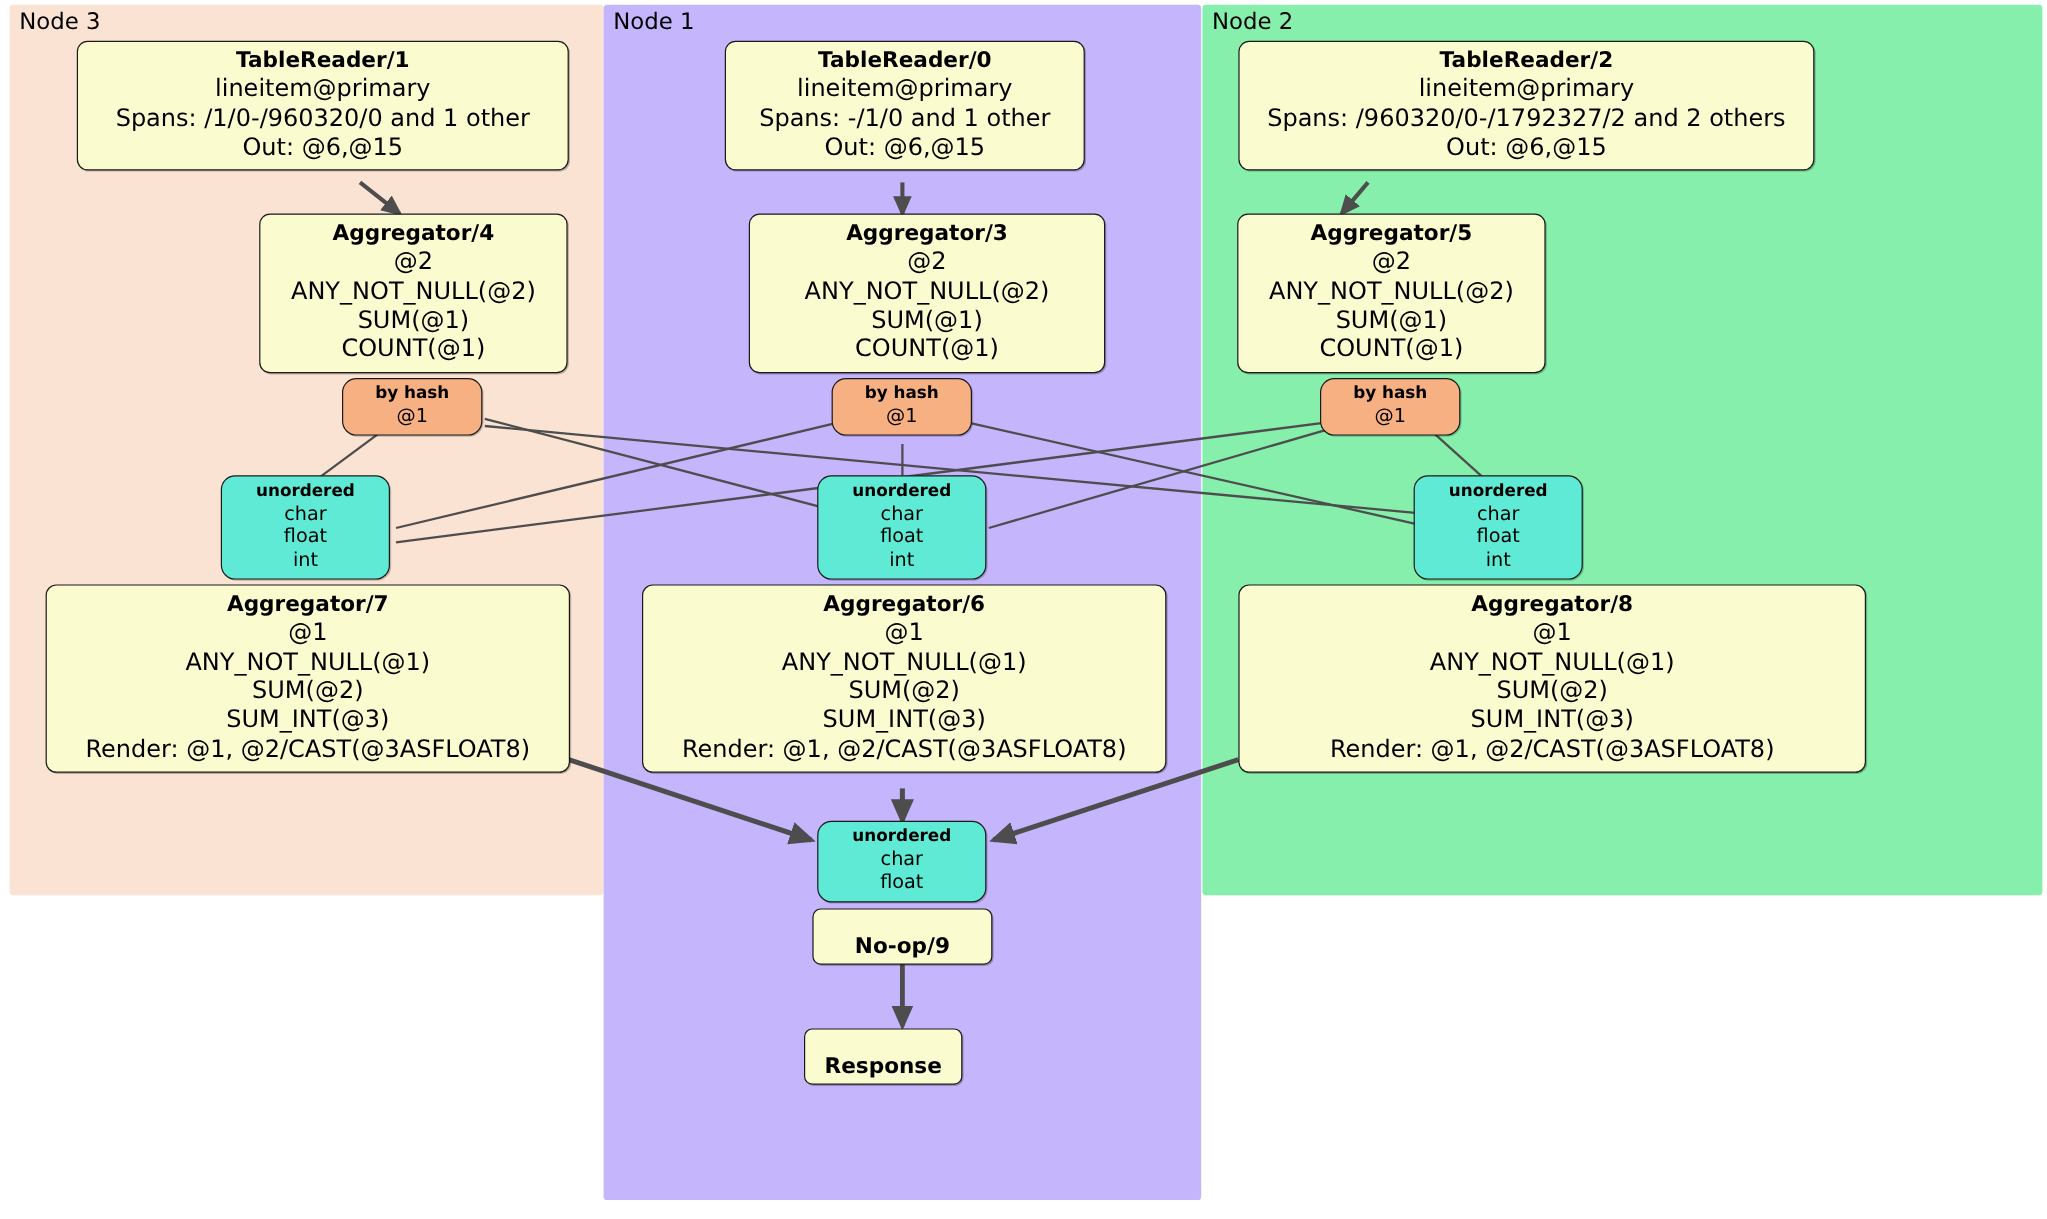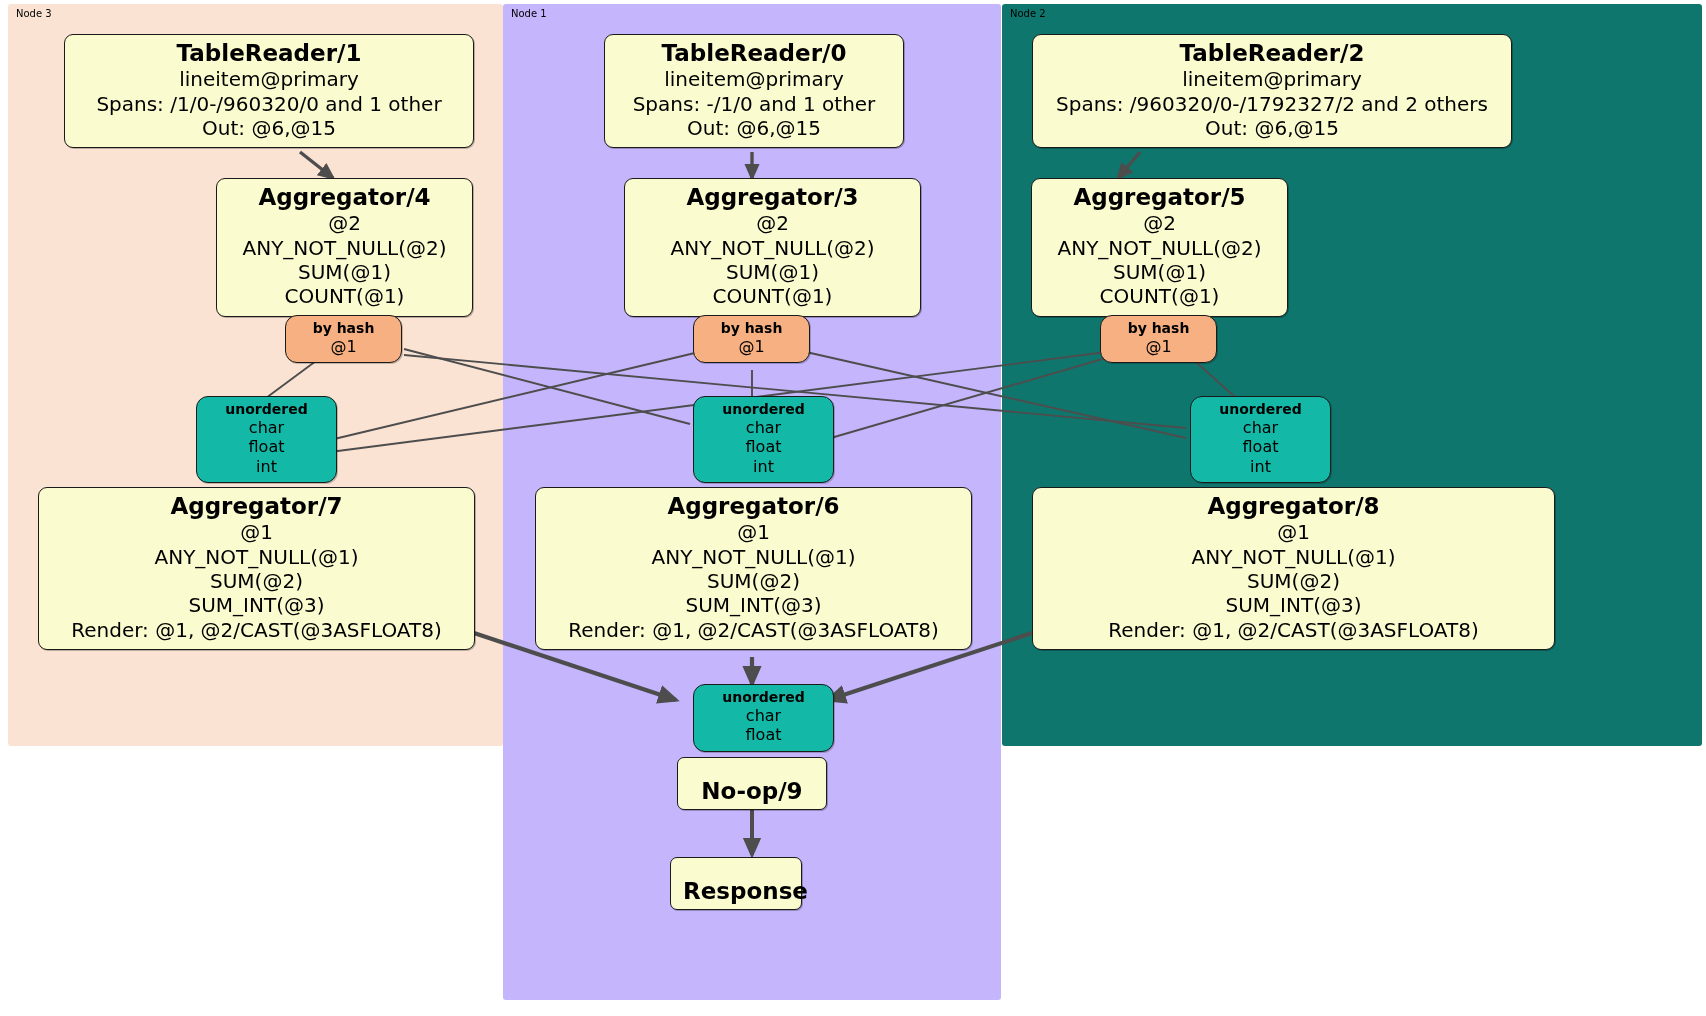--- a/index.html
+++ b/index.html
@@ -21,29 +21,29 @@
   
   .node-panel {
     position: absolute;
     border-radius: 3px;
     box-sizing: border-box;
   }
   .node-panel .node-panel-label {
     position: absolute;
     top: 5px;
     left: 8px;
-    font-size: 10px;
+    font-size: 19px;
     color: #000000;
     font-family: "DejaVu Sans", sans-serif;
     line-height: 1;
     white-space: nowrap;
   }
   #panel-node3 { left: 8px;    top: 4px; width: 495px; height: 742px; background: #fbe3d4; }
   #panel-node1 { left: 503px;  top: 4px; width: 498px; height: 996px; background: #c4b5fd; }
-  #panel-node2 { left: 1002px; top: 4px; width: 700px; height: 742px; background: #0f766e; }
+  #panel-node2 { left: 1002px; top: 4px; width: 700px; height: 742px; background: #86efac; }
 
   
   #edges {
     position: absolute;
     left: 0; top: 0;
     width: 1706px;
     height: 1016px;
     pointer-events: none;
   }
 
@@ -55,21 +55,21 @@
     border: 1.6px solid #1a1a1a;
     border-radius: 9px;
     text-align: center;
     color: #000000;
     padding: 5px 8px 7px 8px;
     box-shadow: 1px 1px 0 rgba(0,0,0,0.25);
     font-family: "DejaVu Sans", sans-serif;
   }
   .proc-box .title {
     font-weight: bold;
-    font-size: 23px;
+    font-size: 18px;
     line-height: 1.18;
     white-space: nowrap;
   }
   .proc-box .line {
     font-size: 20px;
     line-height: 1.22;
     white-space: nowrap;
   }
   .proc-box.compact {
     padding: 20px 12px 4px 12px;
@@ -92,21 +92,21 @@
     font-size: 14px;
     line-height: 1.2;
     white-space: nowrap;
   }
   .router-box .line {
     font-size: 16px;
     line-height: 1.22;
     white-space: nowrap;
   }
   .router-orange { background: #f7b081; }
-  .router-blue   { background: #14b8a6; margin-left: 12px; }
+  .router-blue   { background: #5eead4; }
 
   .z-top { z-index: 6; }
   .z-mid { z-index: 5; }
   .z-low { z-index: 4; }
 </style>
 </head>
 <body>
 
 <div id="canvas">
 

